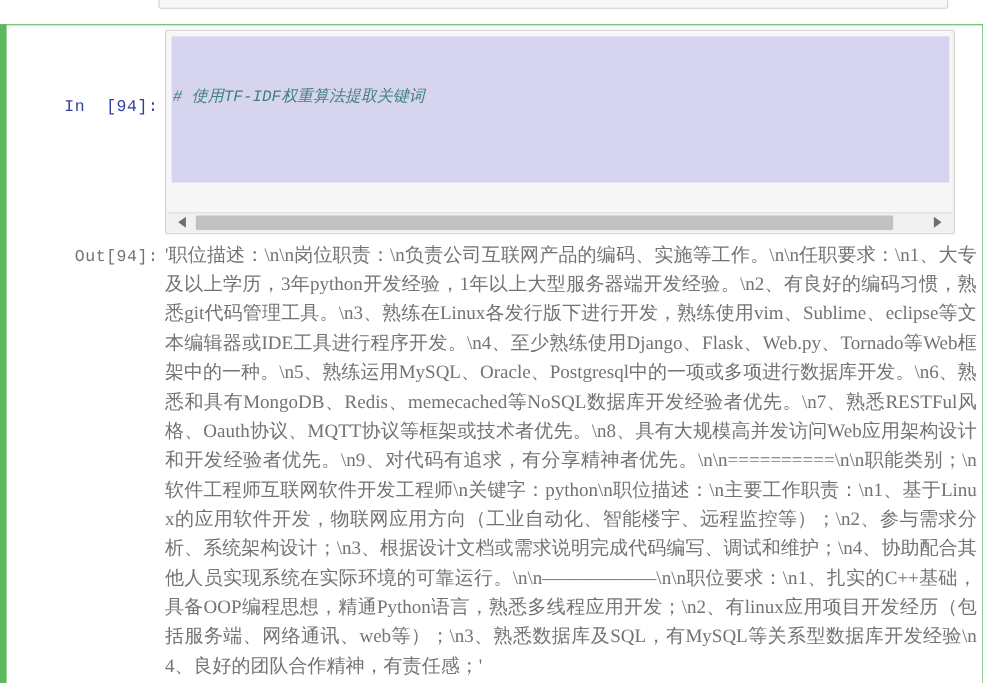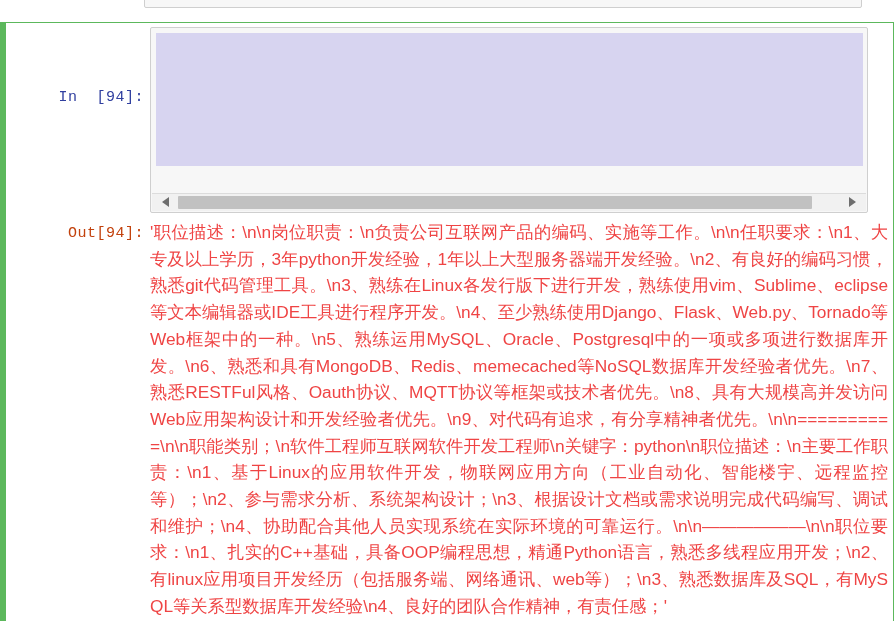--- a/index.html
+++ b/index.html
@@ -144,33 +144,33 @@
     left: 0;
     top: 196px;
     width: 100%;
   }
   #output-prompt {
     position: absolute;
     left: 24px;
     top: 6px;
     width: 114px;
     text-align: right;
-    color: #c2410c;
+    color: #737373;
     font-family: "Liberation Mono", monospace;
     font-size: 15px;
     letter-spacing: 0.5px;
     white-space: pre;
   }
   #output-text {
     position: absolute;
     left: 144px;
     top: 0px;
     width: 738px;
-    color: #ef4444;
-    font-family: Liberation Sans, sans-serif;
+    color: #737373;
+    font-family: Liberation Serif, serif;
     font-size: 17.3px;
     line-height: 26.7px;
     text-align: justify;
     text-justify: inter-character;
     word-break: break-all;
     white-space: pre-wrap;
   }
 </style>
 </head>
 <body>
@@ -182,20 +182,28 @@
 <div id="notebook-cell">
 
   <div id="input-row">
 
     <div id="input-prompt">In  [94]:</div>
 
     <div id="code-area">
 
       <div id="selection-band"></div>
 
+      <div id="code-lines">
+        <div class="code-line"><span class="tok-comment"># 使用TF-IDF权重算法提取关键词</span></div>
+        <div class="code-line"><span></span></div>
+        
+        
+        
+        
+      </div>
 
       <div id="code-hscroll">
         <div class="hs-arrow" id="hs-left"></div>
         <div id="hscroll-thumb"></div>
         <div class="hs-arrow" id="hs-right"></div>
       </div>
 
     </div>
   </div>
 

